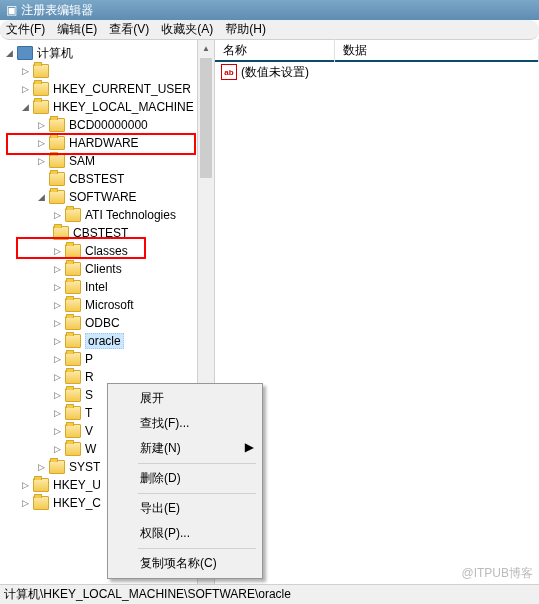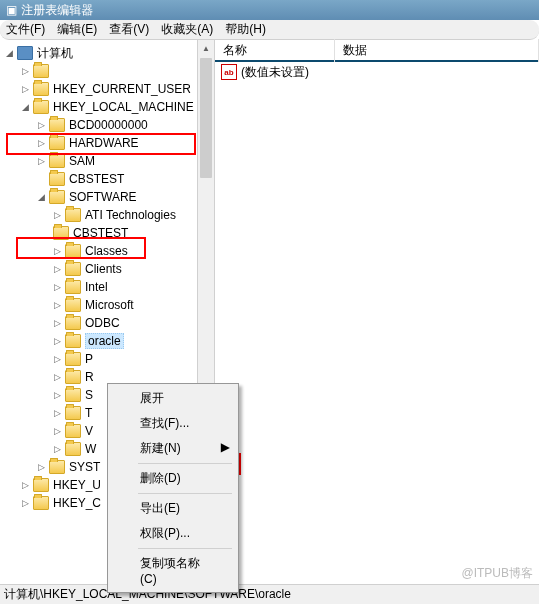--- a/index.html
+++ b/index.html
@@ -21,21 +21,21 @@
 .statusbar { position: absolute; bottom: 0; left: 0; right: 0; height: 20px; background: #f0f0f0; border-top: 1px solid #d0d0d0; padding: 2px 4px; display: flex; align-items: center; }
 .watermark { position: absolute; bottom: 22px; right: 6px; color: #bbb; font-size: 12px; }
 .tree { padding: 4px 0; }
 .node { display: flex; align-items: center; height: 18px; white-space: nowrap; cursor: default; }
 .expander { width: 11px; height: 11px; margin-right: 2px; display: flex; align-items: center; justify-content: center; color: #666; font-size: 9px; }
 .folder { width: 16px; height: 14px; background: linear-gradient(#fde9a8, #f4c94e); border: 1px solid #d4a828; border-radius: 1px; margin-right: 4px; position: relative; }
 .folder::before { content: ''; position: absolute; top: -3px; left: 0; width: 6px; height: 3px; background: #f4c94e; border: 1px solid #d4a828; border-bottom: none; border-radius: 1px 1px 0 0; }
 .computer-icon { width: 16px; height: 14px; background: #5a8fc4; border: 1px solid #3a6fa4; margin-right: 4px; border-radius: 1px; }
 .node.selected .label { background: #cce8ff; border: 1px dotted #99c9ef; padding: 0 2px; }
 .redbox { border: 2px solid #f00; position: absolute; pointer-events: none; }
-.context-menu { position: absolute; background: #f0f0f0; border: 1px solid #979797; box-shadow: 3px 3px 3px rgba(0,0,0,0.3); width: 132px; z-index: 100; padding: 2px; }
+.context-menu { position: absolute; background: #f0f0f0; border: 1px solid #979797; box-shadow: 3px 3px 3px rgba(0,0,0,0.3); width: 156px; z-index: 100; padding: 2px; }
 .context-menu .item { padding: 4px 20px 4px 30px; cursor: default; position: relative; }
 .context-menu .sep { height: 1px; background: #d0d0d0; margin: 2px 4px 2px 28px; }
 .context-menu .arrow { position: absolute; right: 6px; top: 4px; }
 .scrollbar-right { position: absolute; right: 0; top: 0; bottom: 0; width: 17px; background: #f0f0f0; border-left: 1px solid #d0d0d0; }
 .scrollbar-right .thumb { position: absolute; left: 2px; right: 2px; top: 18px; height: 120px; background: #cdcdcd; border-radius: 1px; }
 .scrollbar-right .arrow-btn { position: absolute; left: 0; right: 0; height: 17px; background: #f0f0f0; display: flex; align-items: center; justify-content: center; color: #606060; font-size: 8px; }
 .scrollbar-right .arrow-up { top: 0; }
 .scrollbar-right .arrow-down { bottom: 0; }
 .scroll-area { position: absolute; left: 0; right: 17px; top: 0; bottom: 0; overflow: hidden; }
 </style>

